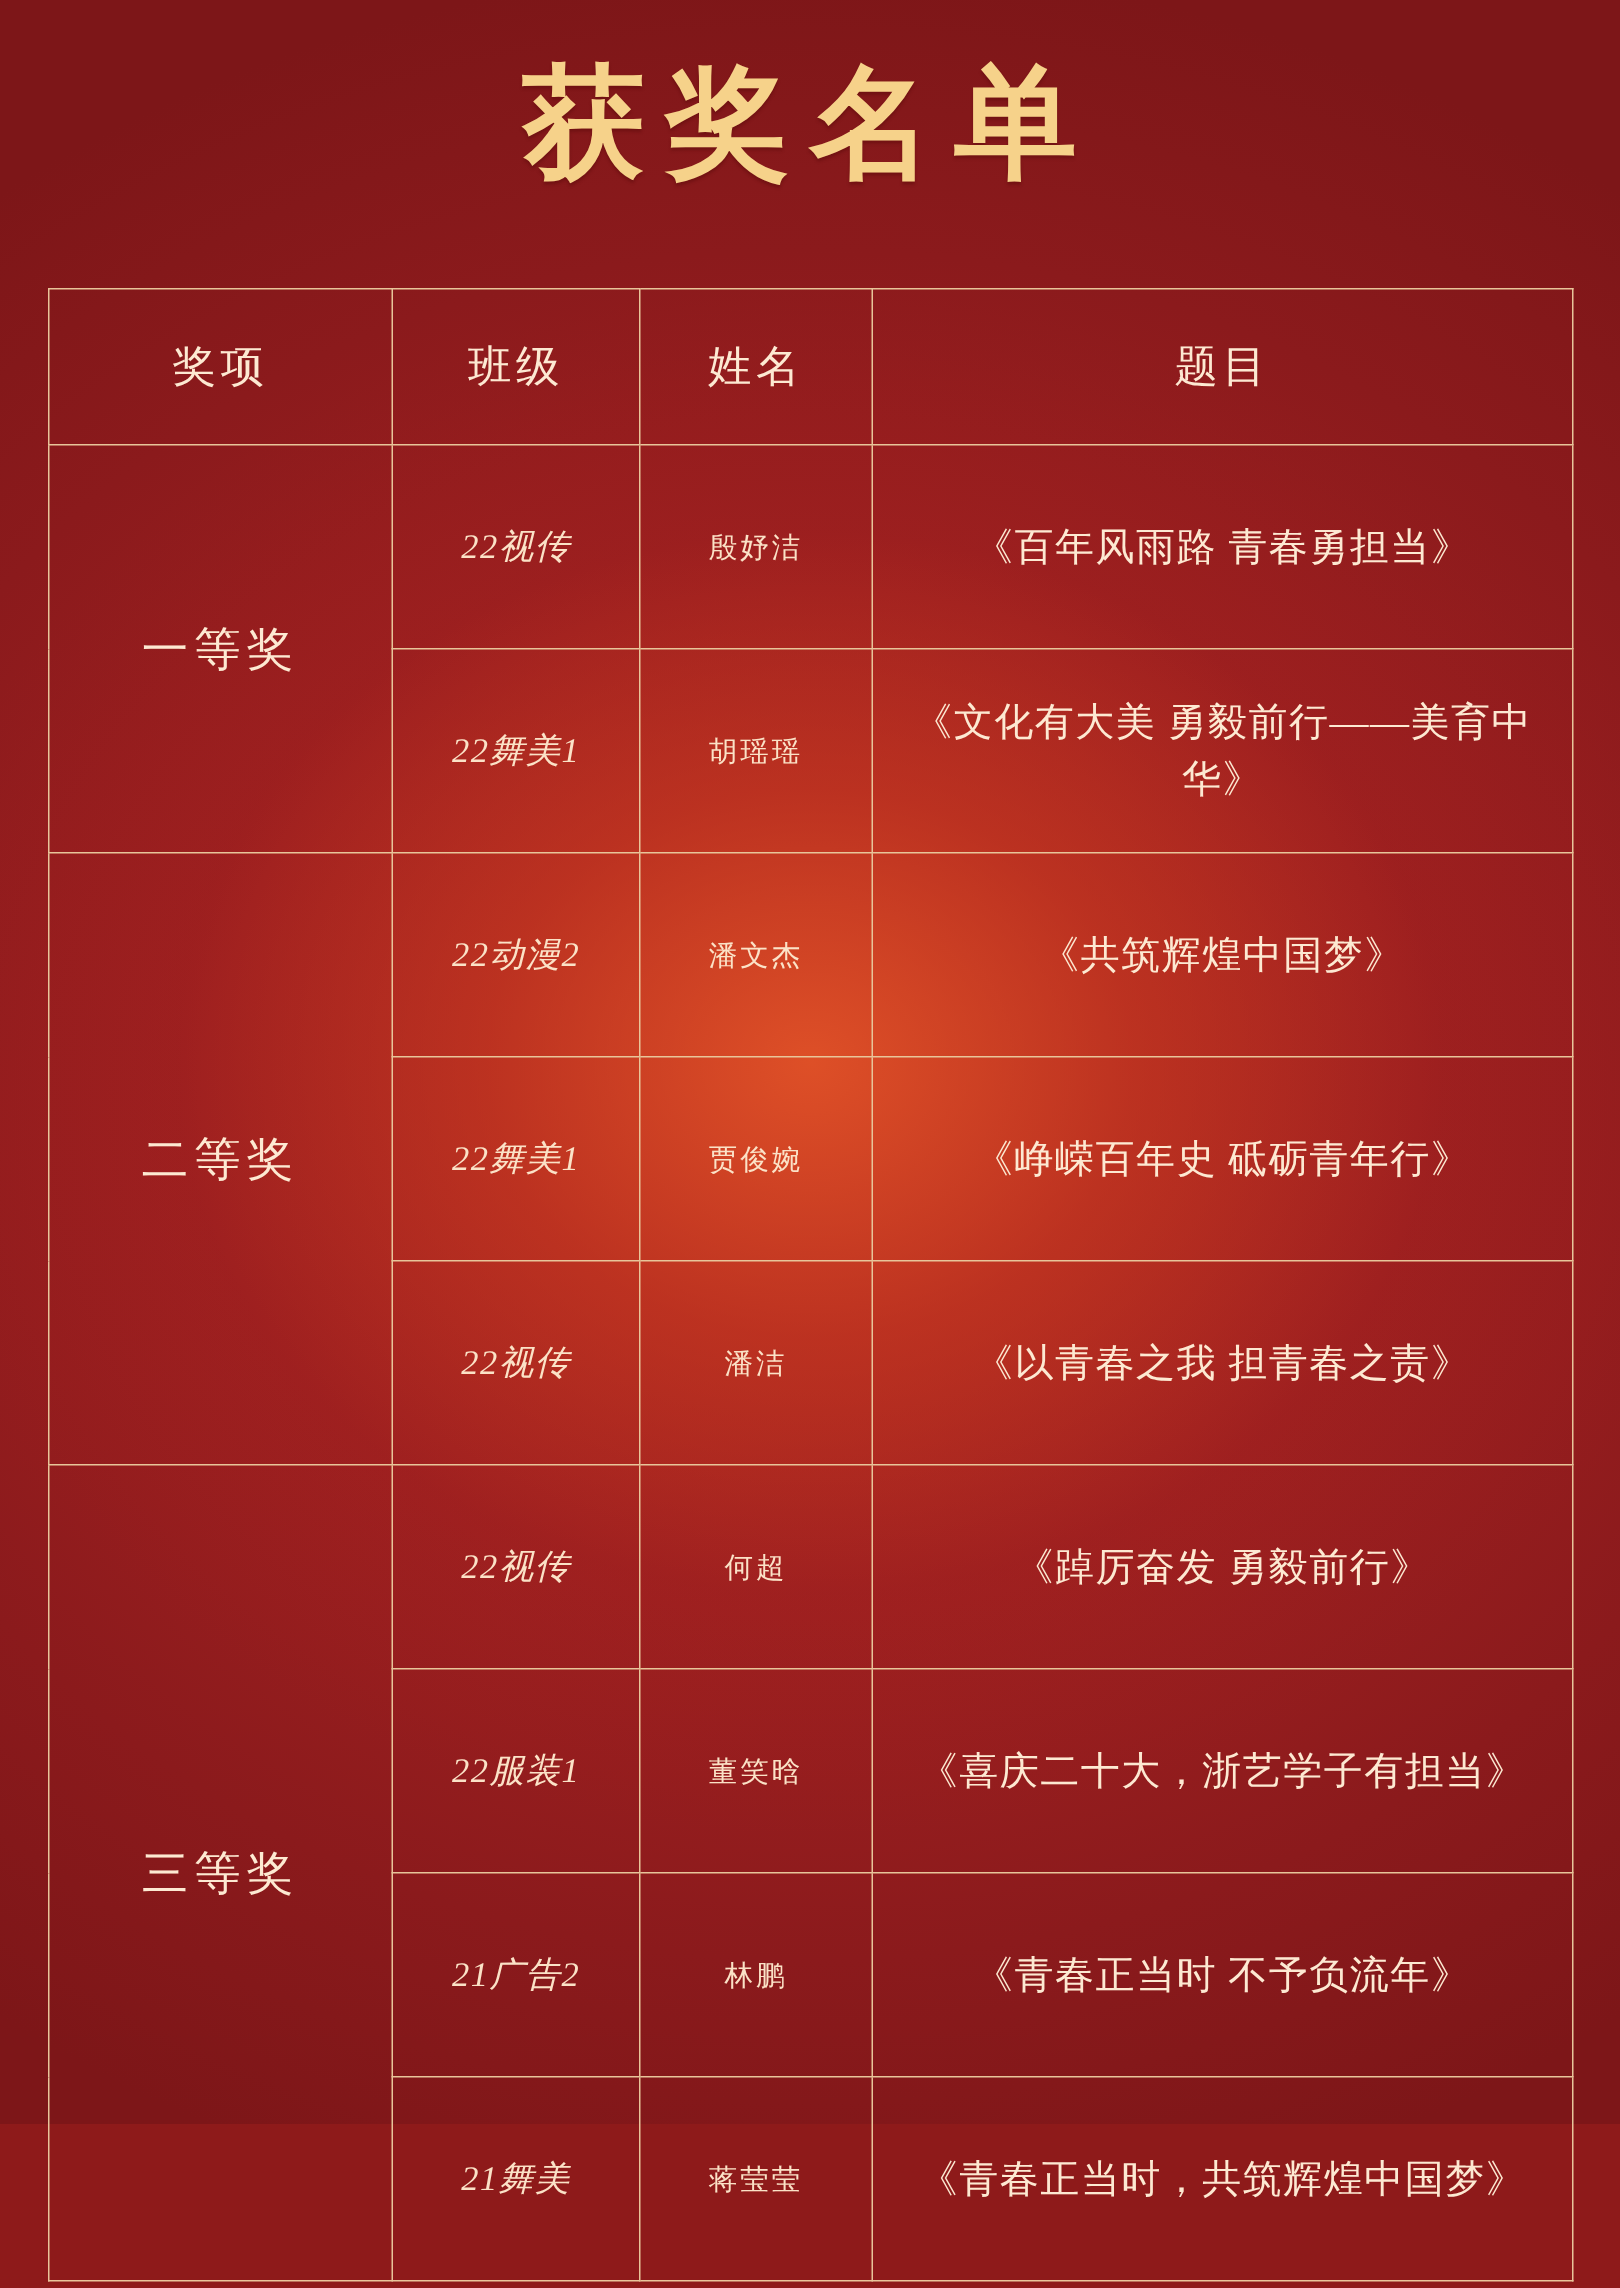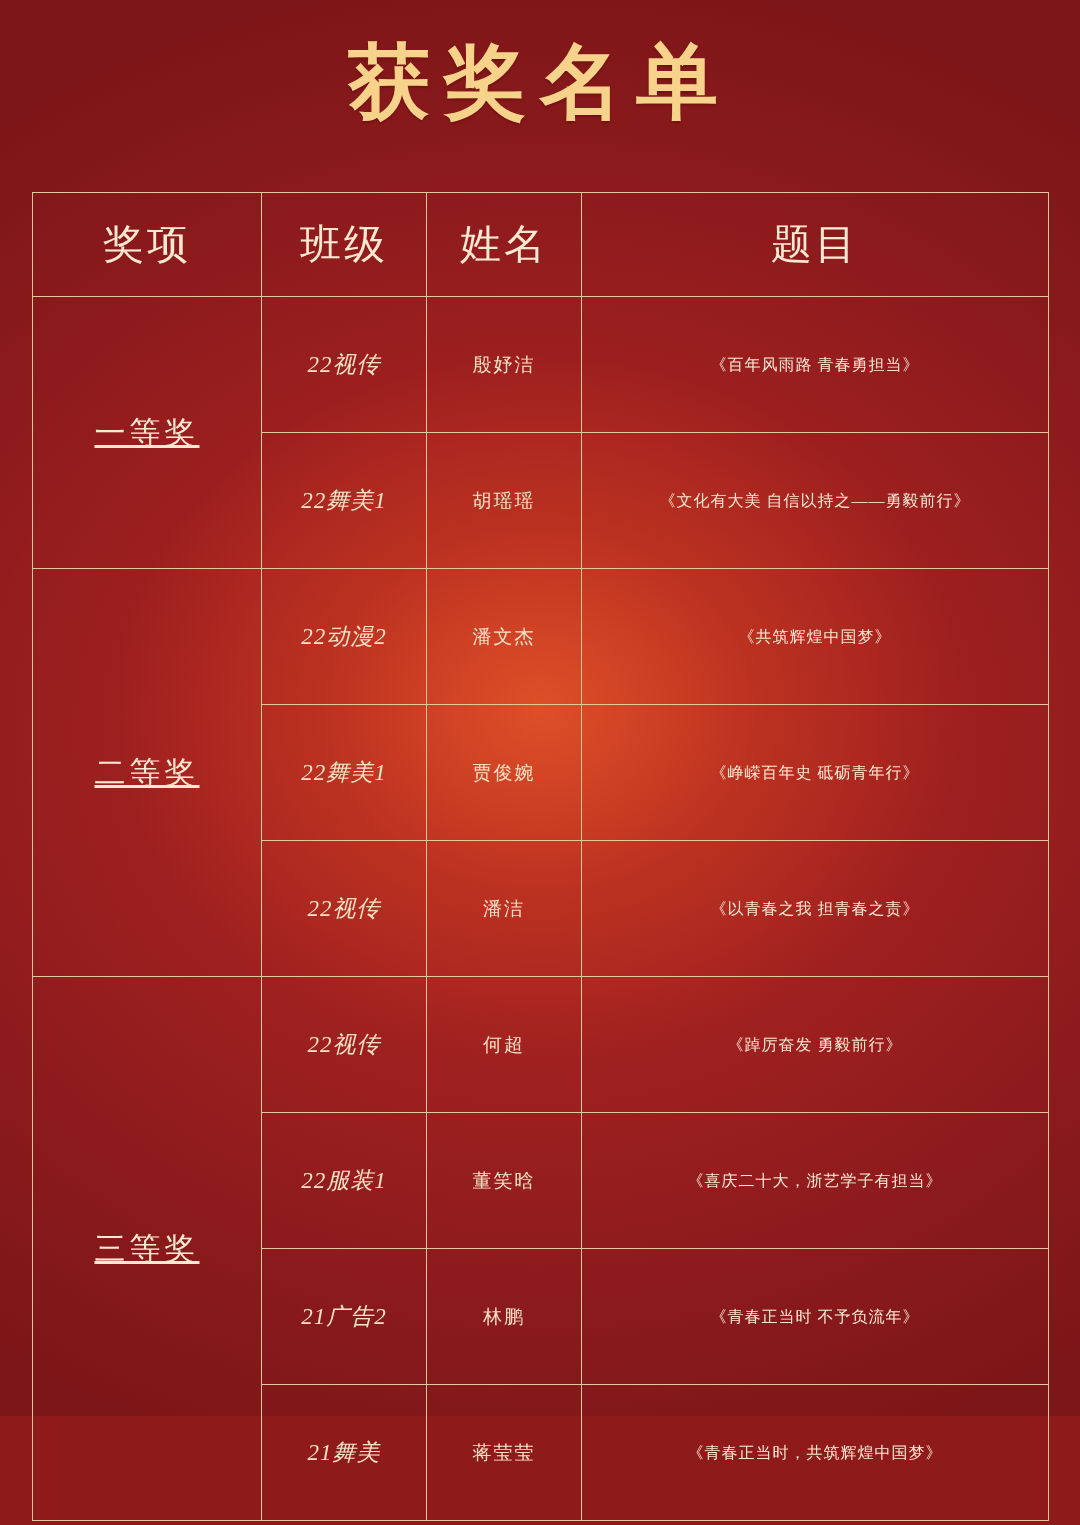--- a/index.html
+++ b/index.html
@@ -50,43 +50,42 @@
   table.award-table td, table.award-table th {
     border: 1px solid #e8c59a;
     text-align: center;
     vertical-align: middle;
     font-weight: normal;
     padding: 6px 8px;
     box-sizing: border-box;
   }
   thead th {
     height: 104px;
-    font-size: 41px;
+    font-size: 29px;
     letter-spacing: 3px;
     color: #fde9d2;
   }
   td.award-cell {
     font-size: 31px;
     letter-spacing: 4px;
     color: #fde9d2;
-    text-decoration: underline;
   }
   td.class-cell {
     font-size: 23px;
     letter-spacing: 1px;
     color: #fbe2c7;
     font-style: italic;
   }
   td.name-cell {
     font-size: 19px;
     letter-spacing: 2px;
     color: #fbe2c7;
   }
   td.topic-cell {
-    font-size: 16px;
+    font-size: 26px;
     letter-spacing: 1px;
     line-height: 1.45;
     color: #fde9d2;
   }
   col.c-award { width: 229px; }
   col.c-class { width: 165px; }
   col.c-name  { width: 155px; }
   col.c-topic { width: 467px; }
   tr.data-row td { height: 136px; }
 </style>
@@ -117,21 +116,21 @@
 
         <tr class="data-row">
           <td class="award-cell" rowspan="2">一等奖</td>
           <td class="class-cell">22视传</td>
           <td class="name-cell">殷妤洁</td>
           <td class="topic-cell">《百年风雨路 青春勇担当》</td>
         </tr>
         <tr class="data-row">
           <td class="class-cell">22舞美1</td>
           <td class="name-cell">胡瑶瑶</td>
-          <td class="topic-cell">《文化有大美 自信以持之——勇毅前行》</td>
+          <td class="topic-cell">《文化有大美 勇毅前行——美育中华》</td>
         </tr>
 
         <tr class="data-row">
           <td class="award-cell" rowspan="3">二等奖</td>
           <td class="class-cell">22动漫2</td>
           <td class="name-cell">潘文杰</td>
           <td class="topic-cell">《共筑辉煌中国梦》</td>
         </tr>
         <tr class="data-row">
           <td class="class-cell">22舞美1</td>

